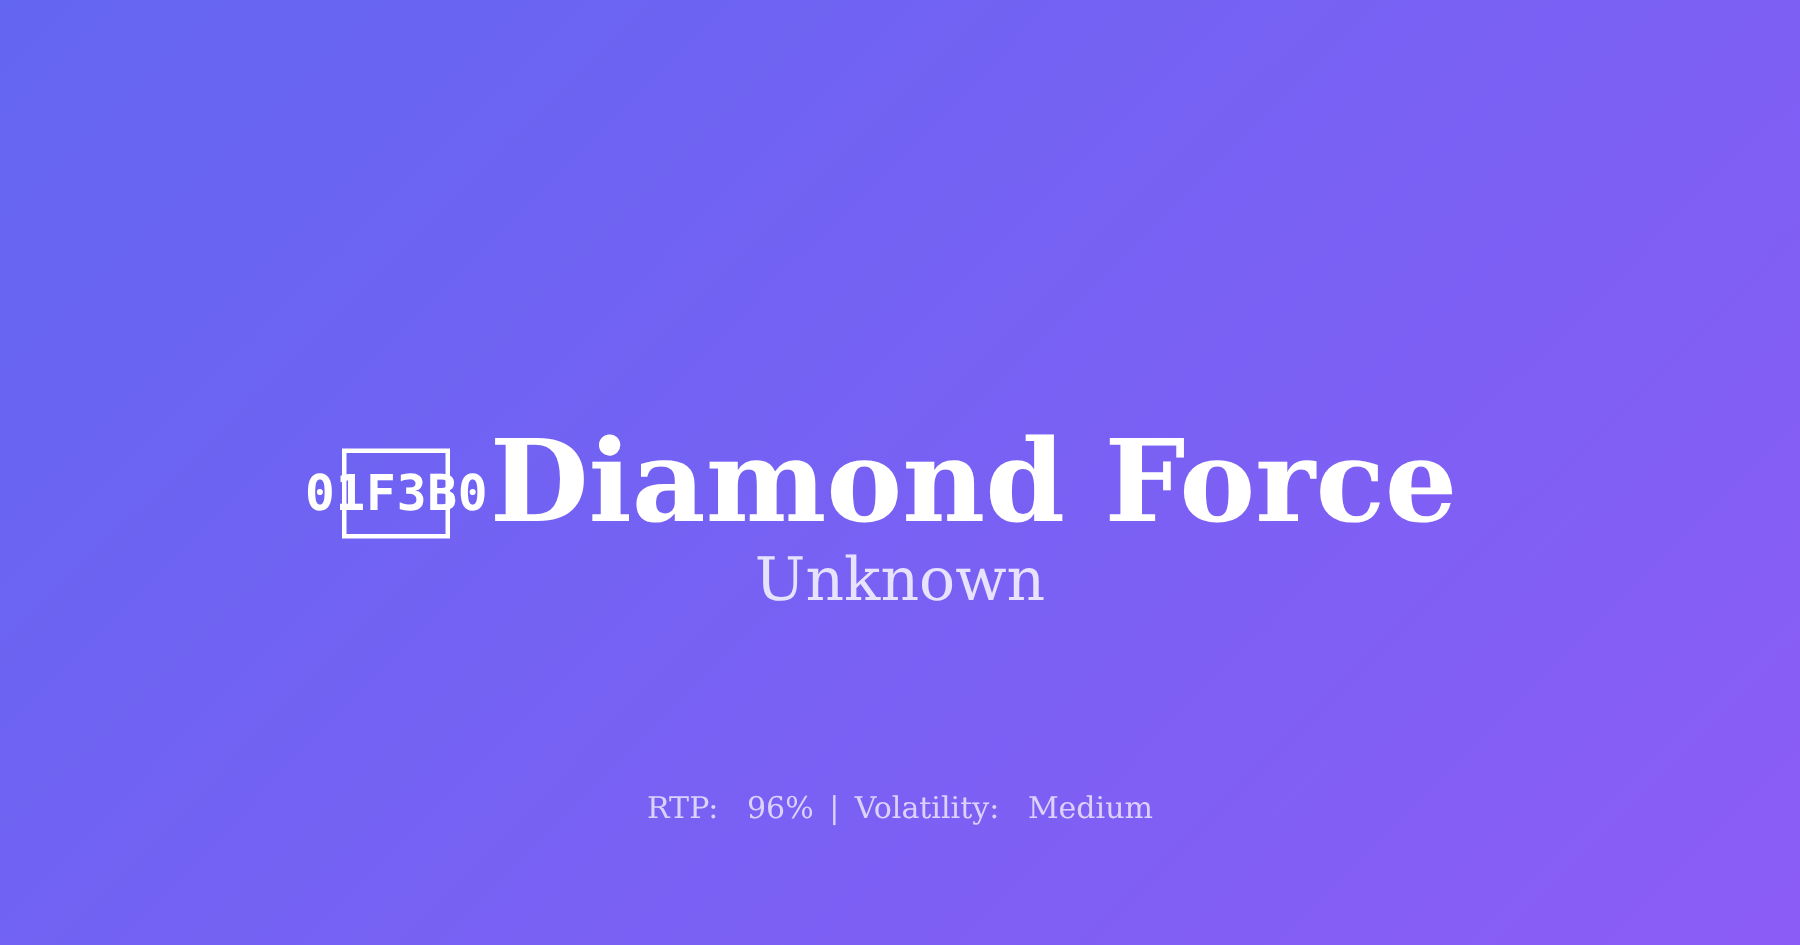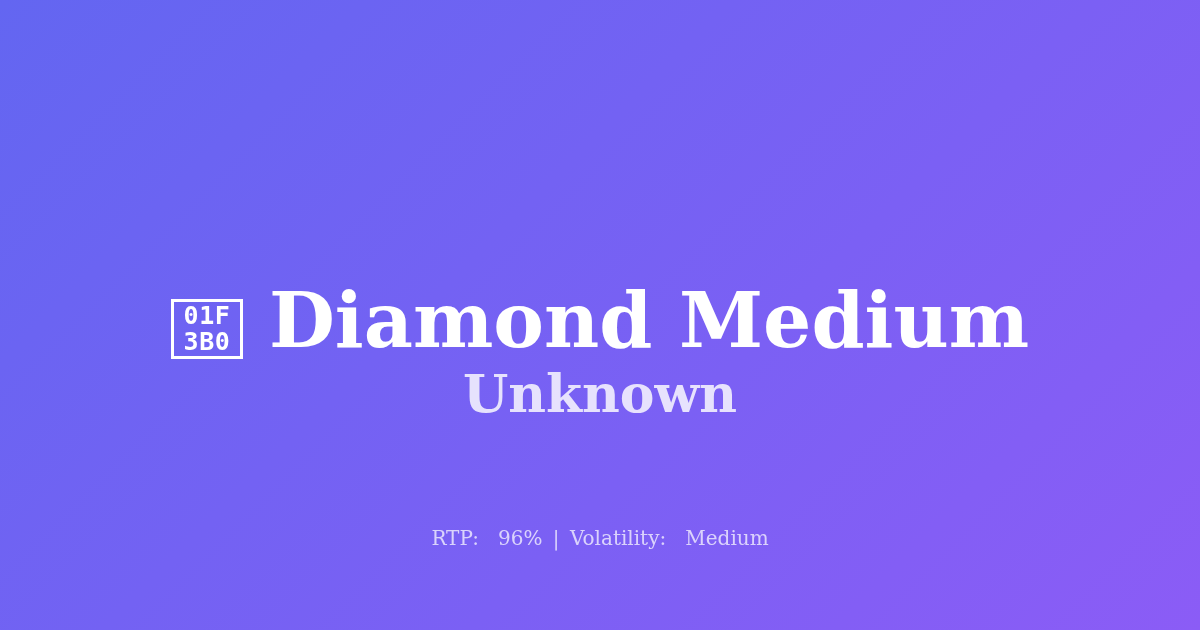--- a/index.html
+++ b/index.html
@@ -36,30 +36,30 @@
     display: flex;
     align-items: center;
     justify-content: center;
     gap: 26px;
     white-space: nowrap;
   }
 
   
   .tofu-glyph {
     display: inline-flex;
-    flex-direction: column;
+    flex-direction: row;
     align-items: center;
     justify-content: center;
     box-sizing: border-box;
     width: 72px;
     height: 60px;
     border: 3px solid #ffffff;
     padding: 1px 2px;
     font-family: "DejaVu Sans Mono", "Liberation Mono", monospace;
-    font-size: 25px;
+    font-size: 33px;
     font-weight: 700;
     line-height: 26px;
     letter-spacing: 0.5px;
     color: #ffffff;
     vertical-align: middle;
     flex: 0 0 auto;
     margin-top: 16px;
   }
 
   .tofu-row {
@@ -77,22 +77,22 @@
   }
 
   
   .og-subtitle {
     position: absolute;
     top: 363px;
     left: 0;
     right: 0;
     text-align: center;
     font-family: "DejaVu Serif", "Liberation Serif", serif;
-    font-size: 52px;
-    font-weight: 700;
+    font-size: 40px;
+    font-weight: 400;
     line-height: 1.2;
     color: rgba(255, 255, 255, 0.82);
   }
 
   
   .og-meta {
     position: absolute;
     top: 526px;
     left: 0;
     right: 0;
@@ -114,21 +114,21 @@
 
 <div class="og-card">
 
   <div class="title-row">
 
     <span class="tofu-glyph">
       <span class="tofu-row">01F</span>
       <span class="tofu-row">3B0</span>
     </span>
 
-    <h1 class="og-title">Diamond Medium</h1>
+    <h1 class="og-title">Diamond Force</h1>
 
   </div>
 
   <div class="og-subtitle">Unknown</div>
 
   <div class="og-meta">
     <span>RTP:</span>
     <span>&nbsp;</span>
     <span>96%</span>
     <span class="sep">|</span>

